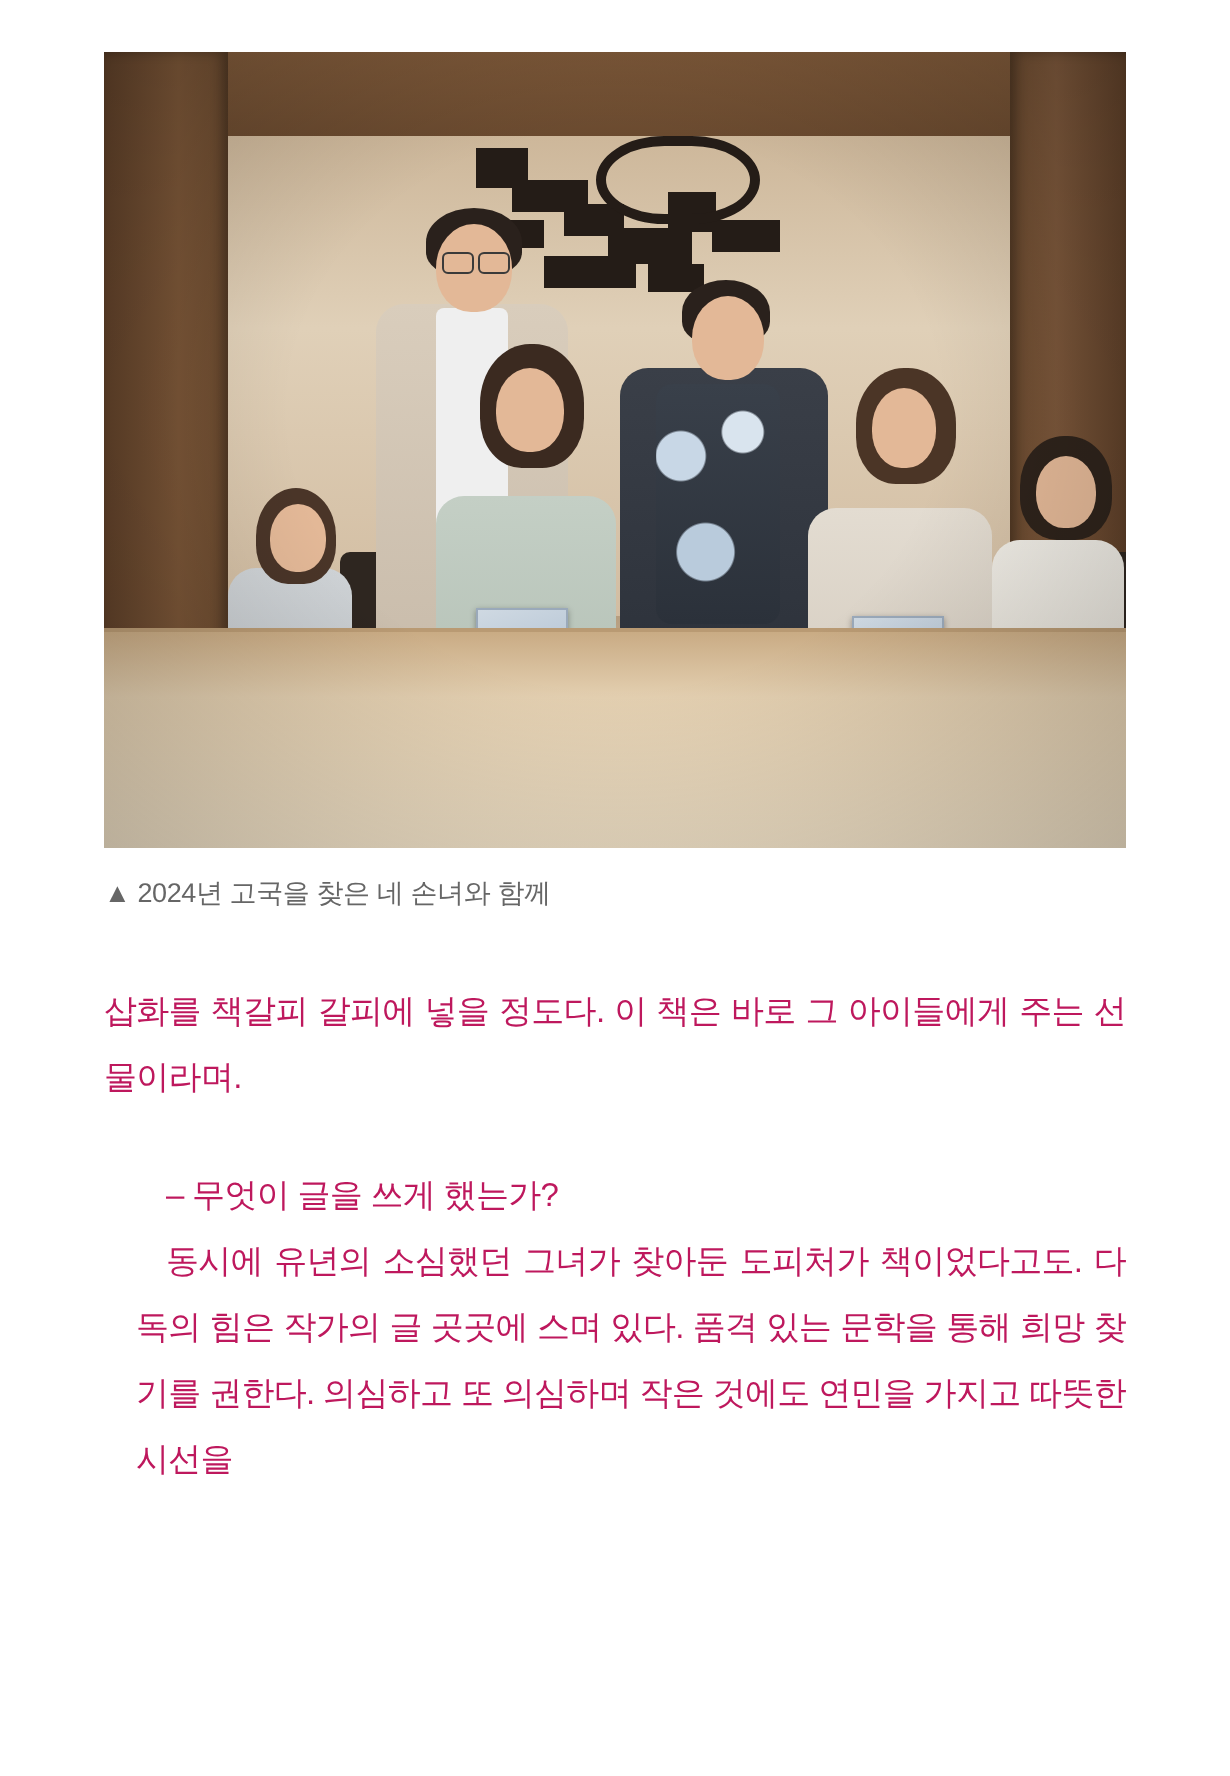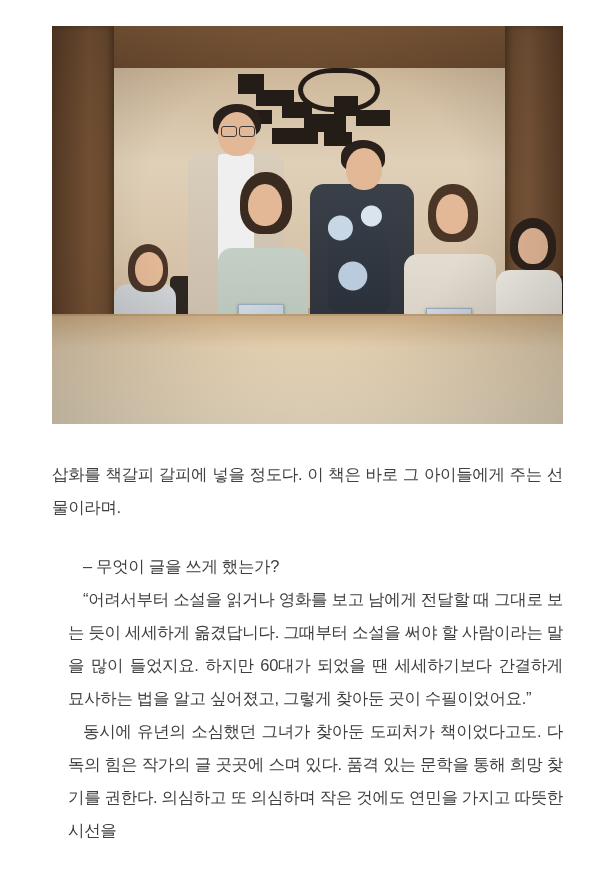--- a/index.html
+++ b/index.html
@@ -150,21 +150,21 @@
   }
 
   
   .body-text {
     margin-top: 34px;
   }
   .body-text p {
     margin: 0;
     font-size: 16.5px;
     line-height: 2.0;
-    color: #404040;
+    color: #be185d;
     letter-spacing: -0.35px;
     text-align: justify;
   }
   .body-text p.gap {
     margin-top: 26px;
   }
   .body-text p.indent {
     text-indent: 15px;
     margin-left: 16px;
   }
@@ -248,23 +248,23 @@
 
         <div class="person">
           <div class="body" style="left:444px;top:244px;width:66px;height:120px;background:linear-gradient(180deg,#efece5,#ded9cf);"></div>
           <div class="hair" style="left:458px;top:192px;width:46px;height:52px;border-radius:48% 48% 40% 40%;background:#2e231b;"></div>
           <div class="head" style="left:466px;top:202px;width:30px;height:36px;"></div>
         </div>
 
         <div class="table"></div>
         <div class="vignette"></div>
       </div>
+      <figcaption class="caption">▲ 2024년 고국을 찾은 네 손녀와 함께</figcaption>
     </figure>
 
     <div class="body-text">
       <p>삽화를 책갈피 갈피에 넣을 정도다. 이 책은 바로 그 아이들에게 주는 선물이라며.</p>
       <p class="gap indent">– 무엇이 글을 쓰게 했는가?</p>
-      <p class="indent">“어려서부터 소설을 읽거나 영화를 보고 남에게 전달할 때 그대로 보는 듯이 세세하게 옮겼답니다. 그때부터 소설을 써야 할 사람이라는 말을 많이 들었지요. 하지만 60대가 되었을 땐 세세하기보다 간결하게 묘사하는 법을 알고 싶어졌고, 그렇게 찾아둔 곳이 수필이었어요.”</p>
       <p class="indent">동시에 유년의 소심했던 그녀가 찾아둔 도피처가 책이었다고도. 다독의 힘은 작가의 글 곳곳에 스며 있다. 품격 있는 문학을 통해 희망 찾기를 권한다. 의심하고 또 의심하며 작은 것에도 연민을 가지고 따뜻한 시선을</p>
     </div>
 
   </div>
 </div>
 
 </body></html>

